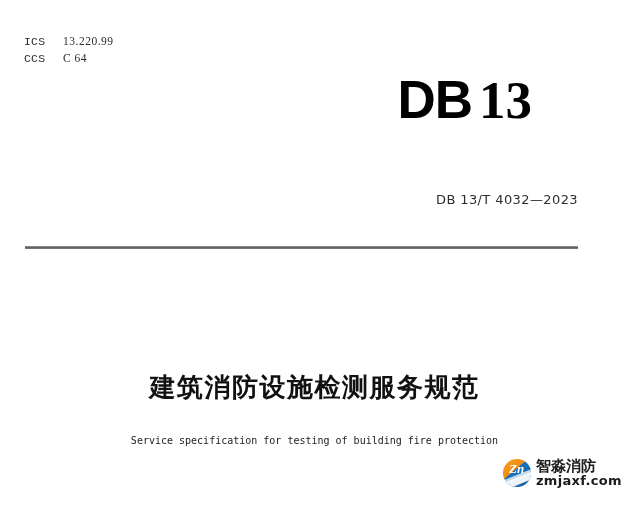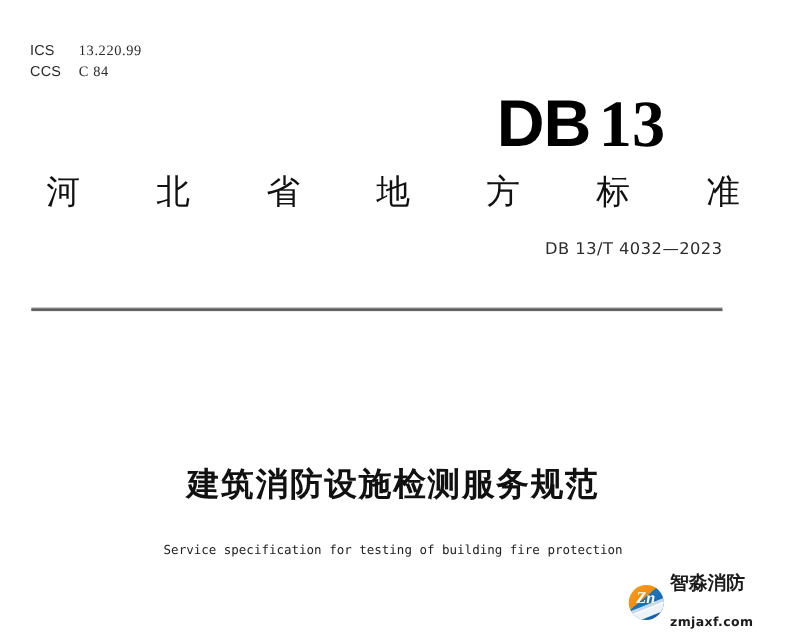--- a/index.html
+++ b/index.html
@@ -31,21 +31,21 @@
     letter-spacing: 0.2px;
   }
   .class-row {
     display: flex;
     align-items: baseline;
     white-space: nowrap;
   }
   .class-key {
     display: inline-block;
     min-width: 30px;
-    font-family: Liberation Sans, sans-serif;
+    font-family: Liberation Mono, monospace;
   }
   .class-val {
     margin-left: 9px;
     font-family: "Liberation Serif", "DejaVu Serif", serif;
     letter-spacing: 0.5px;
   }
 
   
   .db-mark {
     position: absolute;
@@ -208,53 +208,50 @@
   .wm-name {
     font-family: "DejaVu Sans", "Liberation Sans", sans-serif;
     font-weight: bold;
     font-size: 15px;
     line-height: 16px;
     color: #1b1b1b;
     letter-spacing: 0px;
     white-space: nowrap;
   }
   .wm-site {
-    margin-top: 19px;
-    font-family: "DejaVu Sans", "Liberation Sans", sans-serif;
-    font-weight: bold;
-    font-size: 10px;
+    margin-top: 1px;
+    font-family: "DejaVu Sans", "Liberation Sans", sans-serif;
+    font-weight: bold;
+    font-size: 13px;
     line-height: 12px;
     color: #1b1b1b;
     letter-spacing: 0.3px;
     white-space: nowrap;
   }
 </style>
 </head>
 <body>
 
 <div id="page">
 
   <div class="class-block">
     <div class="class-row">
       <span class="class-key">ICS</span>
       <span class="class-val">13.220.99</span>
     </div>
     <div class="class-row">
       <span class="class-key">CCS</span>
-      <span class="class-val">C 84</span>
+      <span class="class-val">C 64</span>
     </div>
   </div>
 
   <div class="db-mark">
     <span class="db-letters">DB</span><span class="db-num">13</span>
   </div>
 
-  <div class="province-line">
-    <span class="pchar">河</span><span class="pchar">北</span><span class="pchar">省</span><span class="pchar">地</span><span class="pchar">方</span><span class="pchar">标</span><span class="pchar">准</span>
-  </div>
 
   <div class="std-number">DB 13/T  4032—2023</div>
 
   <div class="divider"></div>
 
   <div class="doc-title">建筑消防设施检测服务规范</div>
 
   <div class="doc-subtitle">
     <span class="sub-line-1">Service specification for testing of building fire protection</span>
   </div>

